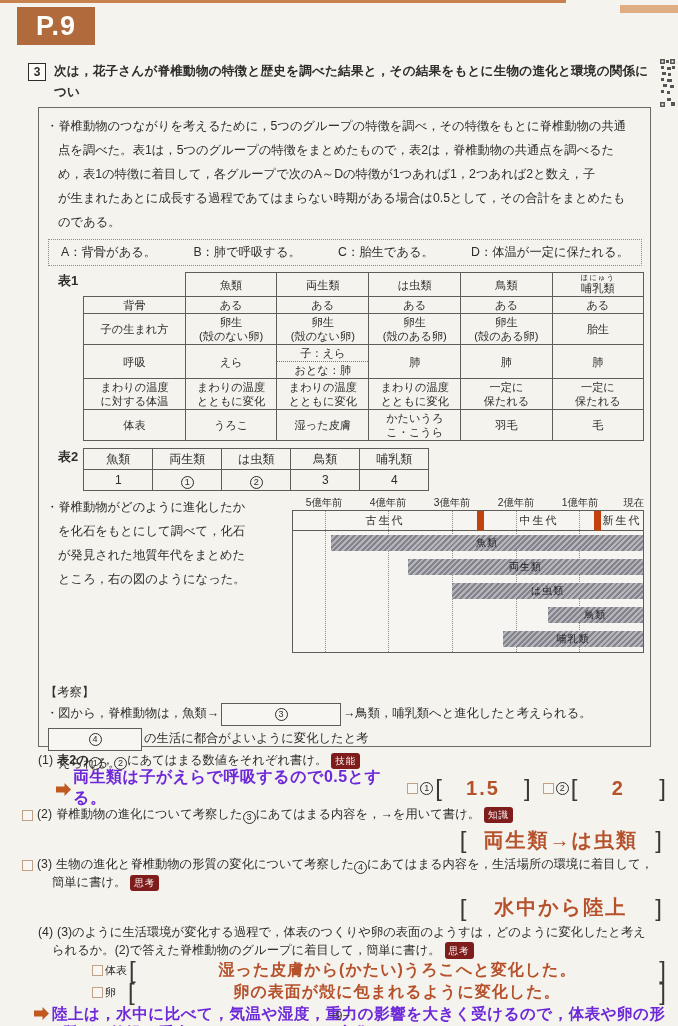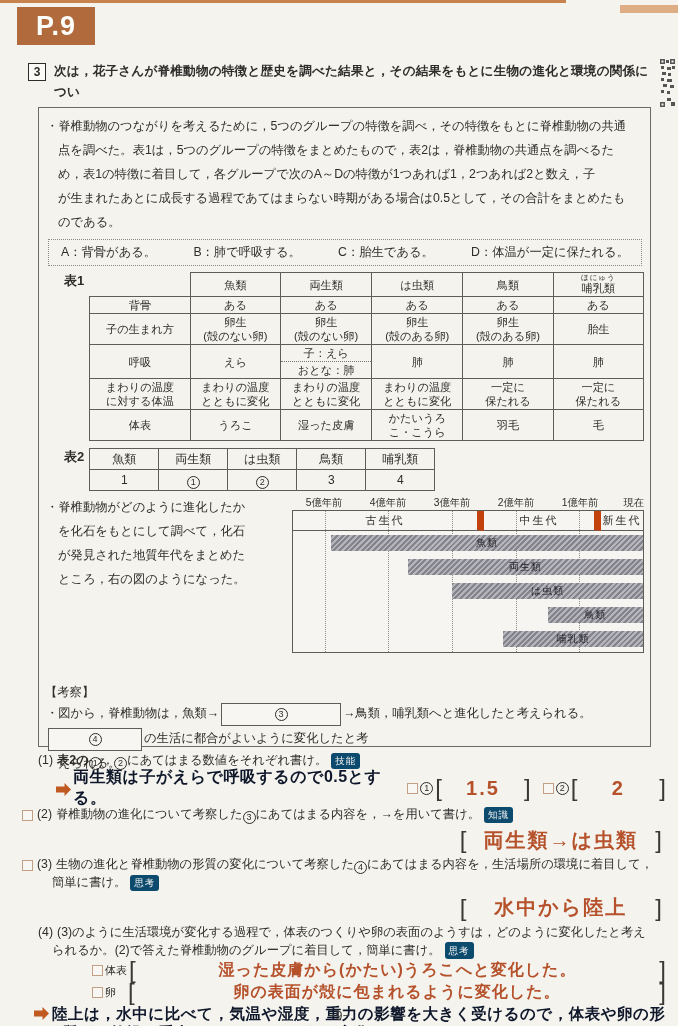--- a/index.html
+++ b/index.html
@@ -18,21 +18,21 @@
 
   .mainbox{position:absolute;left:38px;top:107px;width:613px;height:640px;border:1px solid #6b6a66;
         padding:7px 6px 0 7px;box-sizing:border-box;background:#f4f3ee;}
   .para{font-size:12.3px;line-height:1.95;}
   .pline{margin-left:12px;white-space:nowrap;}
   .pline.first{margin-left:0;}
 
   .criteria{border:1px dotted #8a8a84;display:flex;justify-content:space-between;
         padding:4px 12px;font-size:12.3px;margin:4px 2px 6px 2px;}
 
-  .t1wrap,.t2wrap{display:flex;gap:5px;margin-left:18px;}
+  .t1wrap,.t2wrap{display:flex;gap:5px;margin-left:12px;}
   .tlabel{font-weight:bold;font-size:13px;flex:none;margin-top:0;}
   table{border-collapse:collapse;text-align:center;}
   .t1{font-size:11.2px;line-height:1.25;}
   .t1 td{border:1px solid #5e5d59;padding:1px 2px;white-space:pre-line;}
   .t1 td.corner{border:none;background:transparent;}
   .t1 td.rowhead{width:102px;}
   .t1 td.c{width:91px;}
   .furi{font-size:7.5px;line-height:1;letter-spacing:1px;}
   .split-top{border-bottom:1px dotted #777;padding:1px 2px;}
   .split-bot{padding:1px 2px;}
@@ -63,25 +63,25 @@
         height:21px;vertical-align:middle;background:#f7f6f2;margin:0 2px;}
   .blank.b3{width:118px;}
   .blank.b4{width:92px;}
   .circ{display:inline-flex;width:13px;height:13px;border:1px solid currentColor;border-radius:50%;
         font-size:9px;line-height:1;align-items:center;justify-content:center;vertical-align:-2px;
         box-sizing:border-box;flex:none;}
 
   .questions{position:absolute;left:22px;top:752px;width:644px;font-size:12.3px;}
   .qline{display:flex;align-items:baseline;gap:4px;line-height:1.45;white-space:nowrap;}
   .qline .ind{margin-left:16px;}
-  .badge{background:#0c4a6e;color:#f6f6f3;font-size:9.5px;padding:1.5px 4px;border-radius:3px;
+  .badge{background:#7f1d1d;color:#f6f6f3;font-size:9.5px;padding:1.5px 4px;border-radius:3px;
         align-self:center;flex:none;letter-spacing:1px;}
   .cb{width:9px;height:9px;border:1px solid #c2a085;display:inline-block;flex:none;align-self:center;
         background:#f8f7f3;}
-  .note{color:#0f172a;font-weight:bold;font-size:16px;letter-spacing:.5px;}
+  .note{color:#6d28d9;font-weight:bold;font-size:16px;letter-spacing:.5px;}
   .brk{font-size:24px;color:#3a3936;font-weight:400;line-height:1;flex:none;}
   .ans{font-size:20px;font-weight:bold;color:#b5512b;letter-spacing:2px;text-align:center;}
   .ansline1{display:flex;align-items:center;margin:3px 0 3px 34px;height:30px;gap:2px;}
   .ansgroup{display:flex;align-items:center;gap:2px;}
   .smalllbl{font-size:11px;flex:none;display:flex;align-items:center;gap:2px;}
   .ansline-r{display:flex;align-items:center;justify-content:flex-end;margin:2px 4px 2px 0;height:28px;gap:2px;}
   .ansline-r .ans{min-width:185px;}
   .q4row{display:flex;align-items:center;margin-left:70px;height:22px;gap:2px;}
   .q4row .ans{flex:1;font-size:16px;letter-spacing:1px;}
   .noteblock{display:flex;gap:3px;margin:2px 0 0 12px;}

